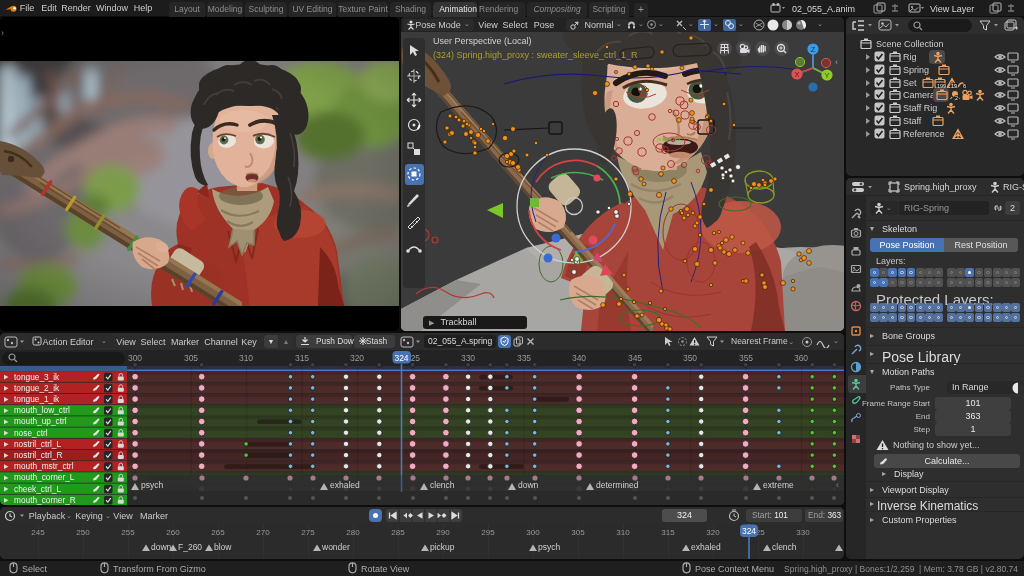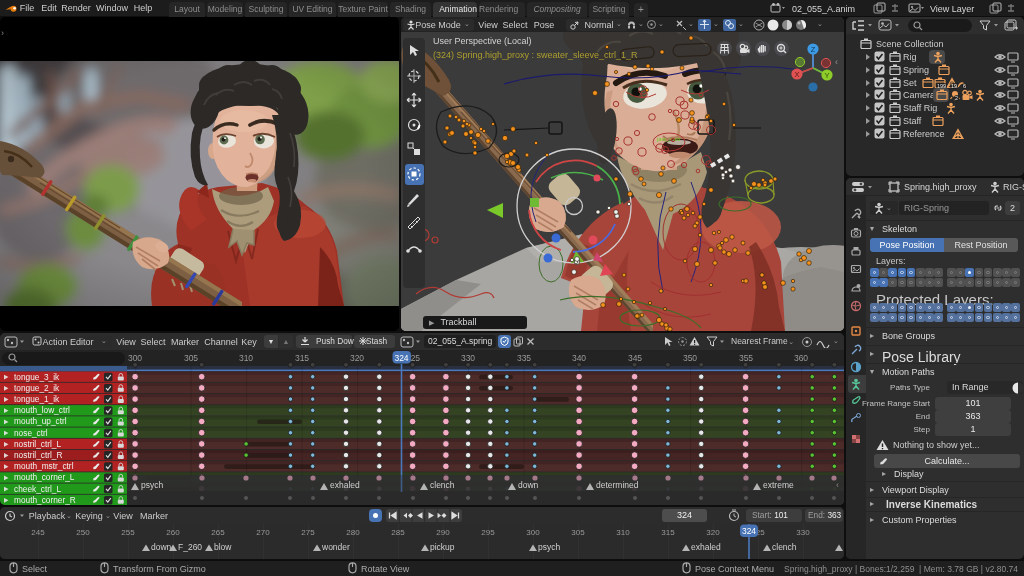--- a/index.html
+++ b/index.html
@@ -1133,21 +1133,21 @@
       <svg width="11" height="11" viewBox="0 0 11 11" style="position:absolute;left:32px;top:277.5px;">
         <path d="M2.5 8.5 Q1.5 6 4 5.5 L6.5 3 Q8.5 1.5 9 3.5 L7 6 Q5.5 8.5 2.5 8.5 Z" fill="#ddd"></path>
       </svg>
       <div class="abs" style="left:36px;top:291px;color:#a8a8a8;font-size:8px;">▸</div>
       <div class="abs" style="left:48px;top:291px;color:#dcdcdc;font-size:9px;">Display</div>
       <div class="abs" style="left:20px;top:303px;width:158px;height:1px;background:#262626;"></div>
       <div class="abs" style="left:24px;top:307px;color:#a8a8a8;font-size:8px;">▸</div>
       <div class="abs" style="left:36px;top:307px;color:#dcdcdc;font-size:9px;">Viewport Display</div>
       <div class="abs" style="left:20px;top:319px;width:158px;height:1px;background:#262626;"></div>
       <div class="abs" style="left:24px;top:321px;color:#a8a8a8;font-size:8px;">▸</div>
-      <div class="abs" style="left:40px;top:321px;color:#dcdcdc;font-size:10px;font-weight:bold;">Inverse Kinematics</div>
+      <div class="abs" style="left:31px;top:321px;color:#dcdcdc;font-size:12px;">Inverse Kinematics</div>
       <div class="abs" style="left:20px;top:333px;width:158px;height:1px;background:#262626;"></div>
       <div class="abs" style="left:24px;top:337px;color:#a8a8a8;font-size:8px;">▸</div>
       <div class="abs" style="left:36px;top:337px;color:#dcdcdc;font-size:9px;">Custom Properties</div>
     </div>
     <div class="ed" style="left:0;top:333px;width:844px;height:172px;background:#2a2a2a;">
       <div class="abs" style="left:0;top:0;width:844px;height:17px;background:#2c2c2c;"></div>
       <svg width="22" height="12" viewBox="0 0 22 12" style="position:absolute;left:4px;top:2.5px;">
         <rect x="1" y="1" width="12" height="10" rx="2" fill="none" stroke="#bbb"></rect>
         <circle cx="4" cy="4" r="1.2" fill="#bbb"></circle>
         <circle cx="8" cy="7" r="1.2" fill="#bbb"></circle>

